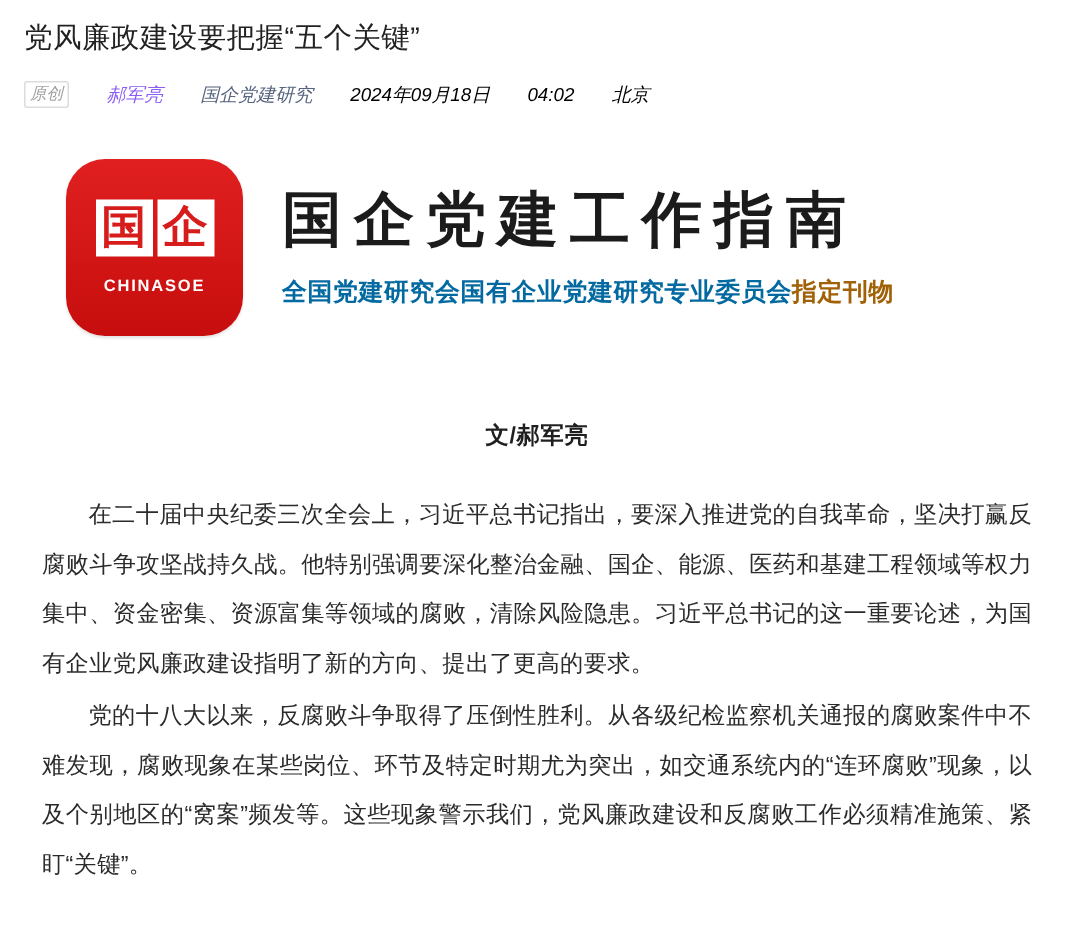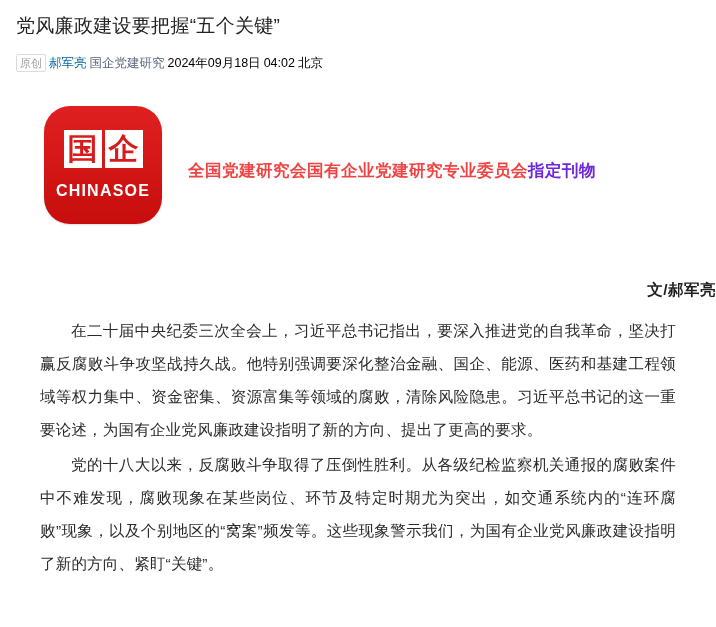--- a/index.html
+++ b/index.html
@@ -30,34 +30,35 @@
     padding: 12px 16px 0 16px;
     letter-spacing: 0.3px;
   }
 
   .meta-row {
     display: flex;
     align-items: center;
     padding: 14px 16px 0 16px;
     font-size: 12.5px;
     color: #9a9a9a;
-    gap: 3px;
+    gap: 25px;
+    font-style: italic;
   }
   .meta-badge {
     display: inline-block;
     border: 1px solid #dcdcdc;
     color: #a0a0a0;
     font-size: 11px;
     line-height: 14px;
     padding: 1px 3px;
     border-radius: 2px;
     background: #fff;
   }
   .meta-author {
-    color: #0369a1;
+    color: #8b5cf6;
   }
   .meta-account {
     color: #58657f;
     text-align: center;
   }
   .meta-date, .meta-time, .meta-location {
     color: #000000;
   }
 
   
@@ -90,21 +91,21 @@
     color: #d71c1c;
     font-size: 30px;
     line-height: 38px;
     text-align: center;
     font-weight: 700;
     font-family: "DejaVu Sans", "Liberation Sans", sans-serif;
   }
   .logo-sub {
     margin-top: 14px;
     color: #ffffff;
-    font-size: 16px;
+    font-size: 11px;
     letter-spacing: 1.2px;
     font-weight: 700;
     font-family: "Liberation Sans", sans-serif;
   }
   .banner-text {
     margin-left: 26px;
     flex: 1;
   }
   .banner-title {
     font-size: 40px;
@@ -115,37 +116,37 @@
     font-family: "DejaVu Sans", "Liberation Sans", sans-serif;
   }
   .banner-subtitle {
     margin-top: 12px;
     font-size: 16.5px;
     line-height: 24px;
     font-weight: 700;
     letter-spacing: 0.5px;
     font-family: "DejaVu Sans", "Liberation Sans", sans-serif;
   }
-  .banner-subtitle .hl { color: #ef4444; }
-  .banner-subtitle .rest { color: #6d28d9; }
+  .banner-subtitle .hl { color: #0369a1; }
+  .banner-subtitle .rest { color: #a16207; }
 
   
   .byline {
-    text-align: right;
+    text-align: center;
     margin-top: 56px;
     font-size: 15.5px;
     font-weight: 700;
     color: #1f1f1f;
     letter-spacing: 0.5px;
   }
 
   
   .body {
-    margin-top: 13px;
-    padding: 0 40px;
+    margin-top: 26px;
+    padding: 0 28px;
   }
   .para {
     font-size: 15.5px;
     line-height: 33px;
     color: #2b2b2b;
     text-indent: 2em;
     text-align: justify;
     margin: 0 0 2px 0;
     letter-spacing: 0.2px;
   }
@@ -168,26 +169,27 @@
 
   <div class="banner">
     <div class="logo">
       <div class="logo-chars">
         <span class="logo-char">国</span>
         <span class="logo-char">企</span>
       </div>
       <div class="logo-sub">CHINASOE</div>
     </div>
     <div class="banner-text">
+      <div class="banner-title">国企党建工作指南</div>
       <div class="banner-subtitle">
         <span class="hl">全国党建研究会国有企业党建研究专业委员会</span><span class="rest">指定刊物</span>
       </div>
     </div>
   </div>
 
   <div class="byline">文/郝军亮</div>
 
   <div class="body">
     <p class="para">在二十届中央纪委三次全会上，习近平总书记指出，要深入推进党的自我革命，坚决打赢反腐败斗争攻坚战持久战。他特别强调要深化整治金融、国企、能源、医药和基建工程领域等权力集中、资金密集、资源富集等领域的腐败，清除风险隐患。习近平总书记的这一重要论述，为国有企业党风廉政建设指明了新的方向、提出了更高的要求。</p>
-    <p class="para">党的十八大以来，反腐败斗争取得了压倒性胜利。从各级纪检监察机关通报的腐败案件中不难发现，腐败现象在某些岗位、环节及特定时期尤为突出，如交通系统内的“连环腐败”现象，以及个别地区的“窝案”频发等。这些现象警示我们，为国有企业党风廉政建设指明了新的方向、紧盯“关键”。</p>
+    <p class="para">党的十八大以来，反腐败斗争取得了压倒性胜利。从各级纪检监察机关通报的腐败案件中不难发现，腐败现象在某些岗位、环节及特定时期尤为突出，如交通系统内的“连环腐败”现象，以及个别地区的“窝案”频发等。这些现象警示我们，党风廉政建设和反腐败工作必须精准施策、紧盯“关键”。</p>
   </div>
 
 </div>
 
 </body></html>

